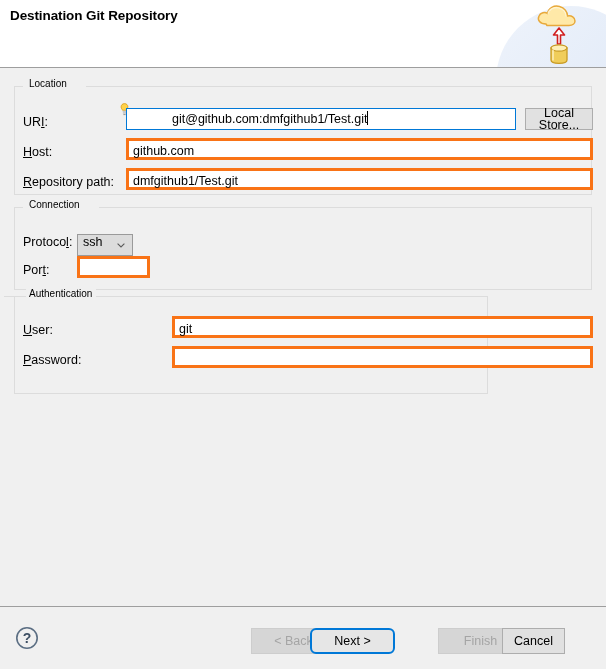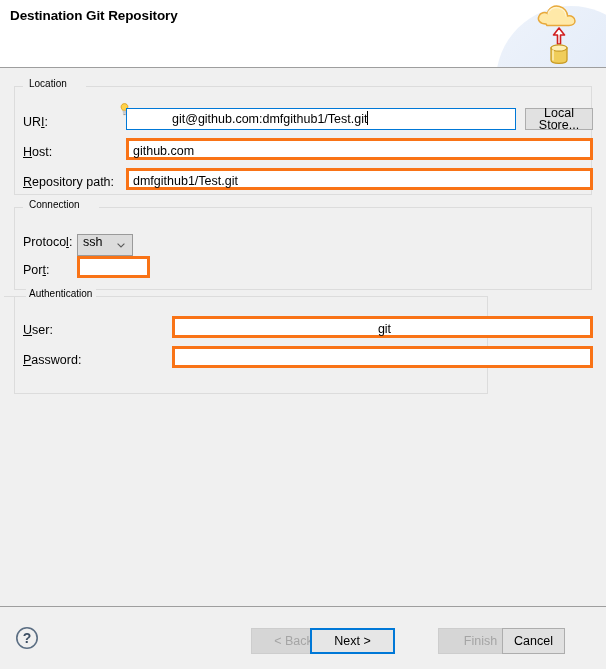--- a/index.html
+++ b/index.html
@@ -96,21 +96,21 @@
     left: 11px;
     padding: 0 4px 0 3px;
     background: #f0f0f0;
     font-size: 10px;
     color: #000;
     white-space: nowrap;
   }
 
   #group-location   { left: 14px; top: 18px;  width: 578px; height: 109px; }
   #group-connection { left: 14px; top: 139px; width: 578px; height: 83px;  }
-  #group-authentication { left: 14px; top: 228px; width: 474px; height: 98px; text-align: center; }
+  #group-authentication { left: 14px; top: 228px; width: 474px; height: 98px; }
 
   
   .field-label {
     position: absolute;
     font-size: 12.5px;
     white-space: nowrap;
     line-height: 15px;
   }
   .mn { text-decoration: underline; text-underline-offset: 1px; }
 
@@ -322,21 +322,21 @@
 <div class="wizard-footer"></div>
 
 <svg class="help-icon" viewBox="0 0 24 24">
   <circle cx="12" cy="12" r="10.2" fill="none" stroke="#5b6e83" stroke-width="1.6"></circle>
   <text x="12" y="17" text-anchor="middle" font-family="Liberation Sans, sans-serif" font-size="14" font-weight="bold" fill="#3d4f63">?</text>
 </svg>
 
 <div class="btn disabled" style="left:219px; top:628px; width:85px; height:26px;">
     <span>&lt; Back</span>
   </div>
-<div class="btn defaultfocus" style="left:310px; top:628px; width:85px; height:26px;">
+<div class="btn defaultfocus" style="left:310px; top:628px; width:85px; height:26px;border-radius:6px;">
     <span>Next &gt;</span>
   </div>
 <div class="btn disabled" style="left:406px; top:628px; width:85px; height:26px;">
     <span>Finish</span>
   </div>
 <div class="btn" style="left:502px; top:628px; width:63px; height:26px;">
     <span>Cancel</span>
   </div>
 
 </body></html>

